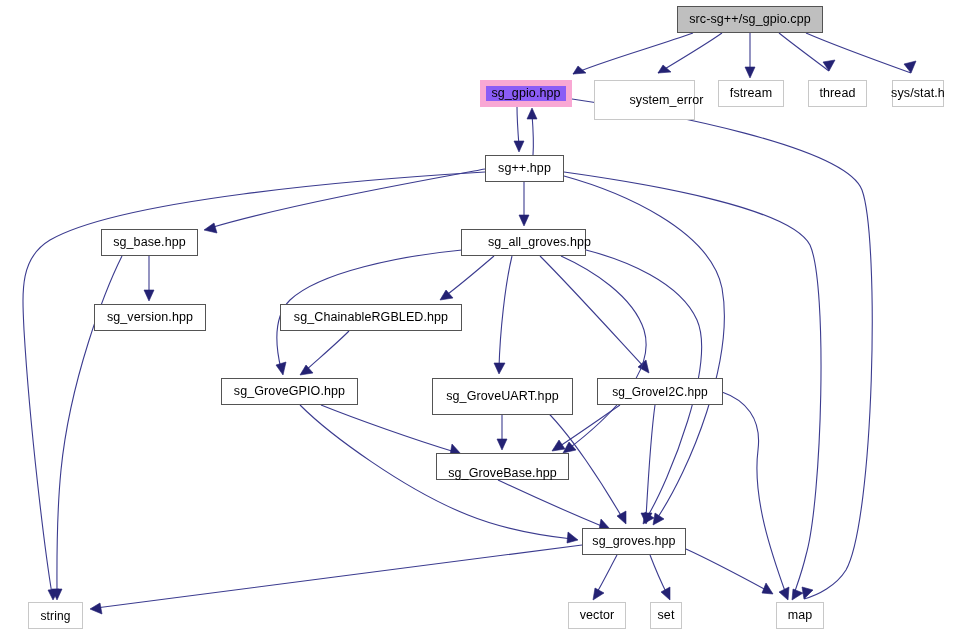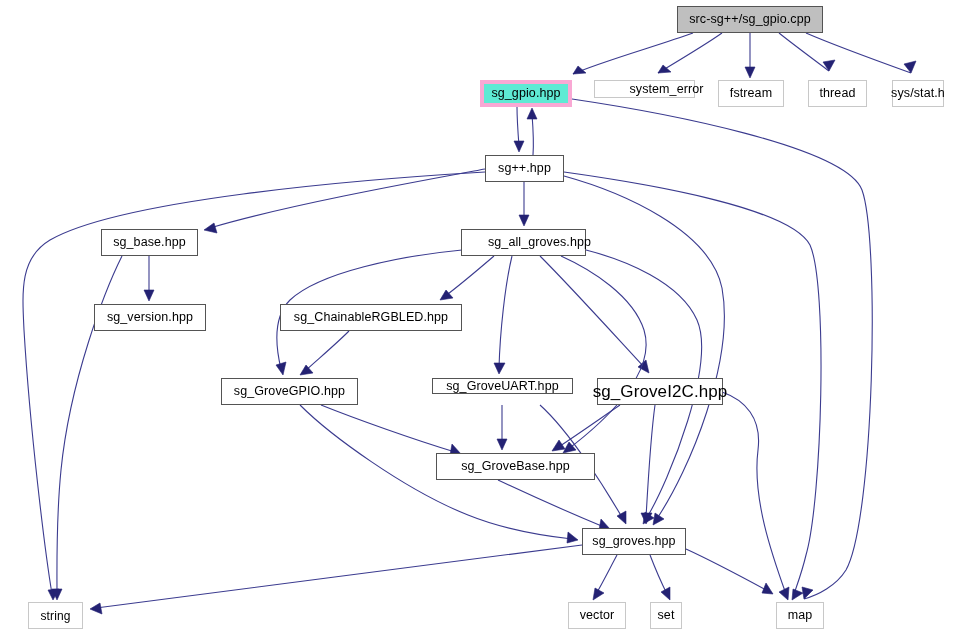--- a/index.html
+++ b/index.html
@@ -47,22 +47,22 @@
     letter-spacing: 0.1px;
   }
   .node-box.kind-header {
     border: 1px solid #545454;
   }
   .node-box.kind-root {
     border: 1px solid #545454;
     background: #bfbfbf;
   }
   .node-box.kind-focus {
-    border: 4px solid #f9a8d4;
-    background: #5eead4;
+    border: 6px solid #f9a8d4;
+    background: #8b5cf6;
   }
   .node-label {
     display: inline-block;
     pointer-events: none;
   }
 </style>
 </head>
 <body>
 
 <div id="graph-root">
@@ -204,21 +204,21 @@
         <path class="edge-head" d="M 90,609 l 12,5 l -2,-11 z" fill="#242273" stroke="#242273"></path>
       </g>
     </svg>
   <div id="node-layer">
       <div class="node-box kind-root" style="left: 677px; top: 6px; width: 146px; height: 27px; font-size: 12.5px;">
         <span class="node-label">src-sg++/sg_gpio.cpp</span>
       </div>
       <div class="node-box kind-focus" style="left: 480px; top: 80px; width: 92px; height: 27px; font-size: 12.5px;">
         <span class="node-label">sg_gpio.hpp</span>
       </div>
-      <div class="node-box kind-system" style="left: 594px; top: 80px; width: 101px; height: 18px; font-size: 12.5px; padding-left: 44px;">
+      <div class="node-box kind-system" style="left: 594px; top: 80px; width: 101px; height: 40px; font-size: 12.5px; padding-left: 44px;">
         <span class="node-label">system_error</span>
       </div>
       <div class="node-box kind-system" style="left: 718px; top: 80px; width: 66px; height: 27px; font-size: 12.5px;">
         <span class="node-label">fstream</span>
       </div>
       <div class="node-box kind-system" style="left: 808px; top: 80px; width: 59px; height: 27px; font-size: 12.5px;">
         <span class="node-label">thread</span>
       </div>
       <div class="node-box kind-system" style="left: 892px; top: 80px; width: 52px; height: 27px; font-size: 12.5px;">
         <span class="node-label">sys/stat.h</span>
@@ -234,27 +234,27 @@
       </div>
       <div class="node-box kind-header" style="left: 94px; top: 304px; width: 112px; height: 27px; font-size: 12.5px;">
         <span class="node-label">sg_version.hpp</span>
       </div>
       <div class="node-box kind-header" style="left: 280px; top: 304px; width: 182px; height: 27px; font-size: 12.5px;">
         <span class="node-label">sg_ChainableRGBLED.hpp</span>
       </div>
       <div class="node-box kind-header" style="left: 221px; top: 378px; width: 137px; height: 27px; font-size: 12.5px;">
         <span class="node-label">sg_GroveGPIO.hpp</span>
       </div>
-      <div class="node-box kind-header" style="left: 432px; top: 378px; width: 141px; height: 16px; font-size: 12.5px;">
+      <div class="node-box kind-header" style="left: 432px; top: 378px; width: 141px; height: 37px; font-size: 12.5px;">
         <span class="node-label">sg_GroveUART.hpp</span>
       </div>
-      <div class="node-box kind-header" style="left: 597px; top: 378px; width: 126px; height: 27px; font-size: 17px;">
+      <div class="node-box kind-header" style="left: 597px; top: 378px; width: 126px; height: 27px; font-size: 12px;">
         <span class="node-label">sg_GroveI2C.hpp</span>
       </div>
-      <div class="node-box kind-header" style="left: 436px; top: 453px; width: 159px; height: 27px; font-size: 12.5px;">
+      <div class="node-box kind-header" style="left: 436px; top: 453px; width: 133px; height: 27px; font-size: 12.5px; align-items: flex-end;">
         <span class="node-label">sg_GroveBase.hpp</span>
       </div>
       <div class="node-box kind-header" style="left: 582px; top: 528px; width: 104px; height: 27px; font-size: 12.5px;">
         <span class="node-label">sg_groves.hpp</span>
       </div>
       <div class="node-box kind-system" style="left: 28px; top: 602px; width: 55px; height: 27px; font-size: 12px;">
         <span class="node-label">string</span>
       </div>
       <div class="node-box kind-system" style="left: 568px; top: 602px; width: 58px; height: 27px; font-size: 12.5px;">
         <span class="node-label">vector</span>

